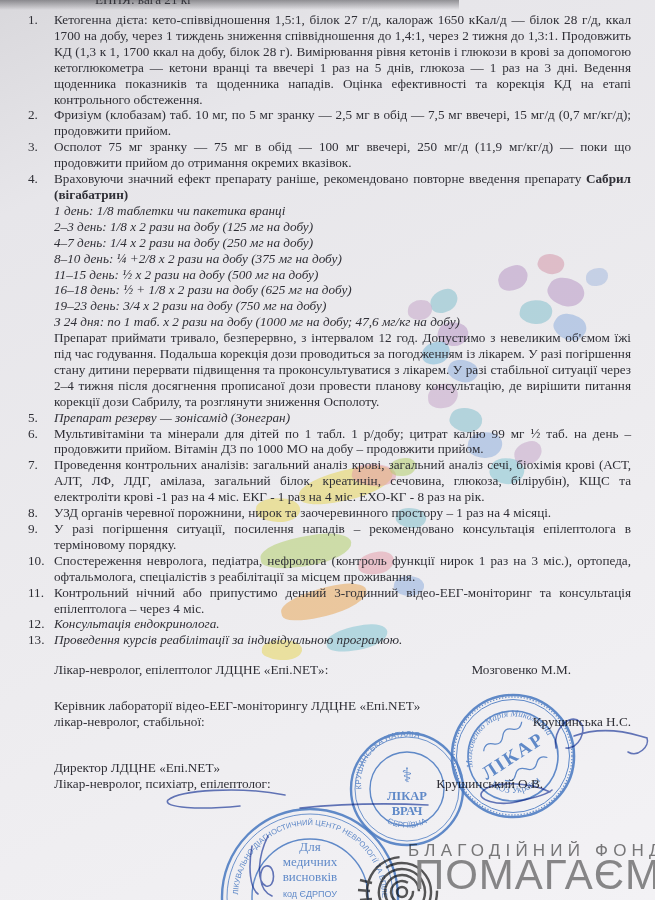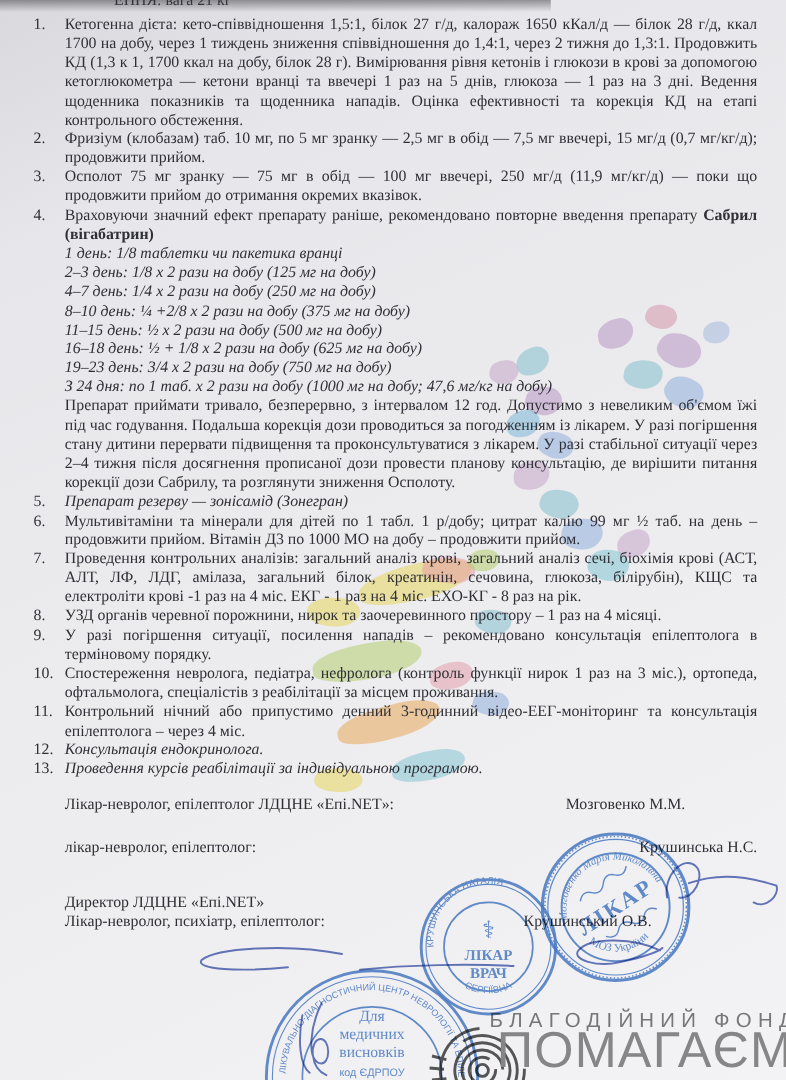--- a/index.html
+++ b/index.html
@@ -170,22 +170,23 @@
       <span class="num">13.</span>
       <div class="txt sched">Проведення курсів реабілітації за індивідуальною програмою.</div>
     </div>
 
     <div class="sigrow sr1">
       <span class="sigind">Лікар-невролог, епілептолог ЛДЦНЕ «Епі.NET»:</span>
       <span class="name1">Мозговенко М.М.</span>
     </div>
 
     <div class="sr2">
+      <div class="sigind">Керівник лабораторії відео-ЕЕГ-моніторингу ЛДЦНЕ «Епі.NET»</div>
       <div class="sigline">
-        <span class="sigind">лікар-невролог, епілептолог:</span>
+        <span class="sigind">лікар-невролог, стабільної:</span>
         <span class="name2">Крушинська Н.С.</span>
       </div>
     </div>
 
     <div class="sr3">
       <div class="sigind">Директор ЛДЦНЕ «Епі.NET»</div>
       <div class="sigline">
         <span class="sigind">Лікар-невролог, психіатр, епілептолог:</span>
         <span class="name3">Крушинський О.В.</span>
       </div>

